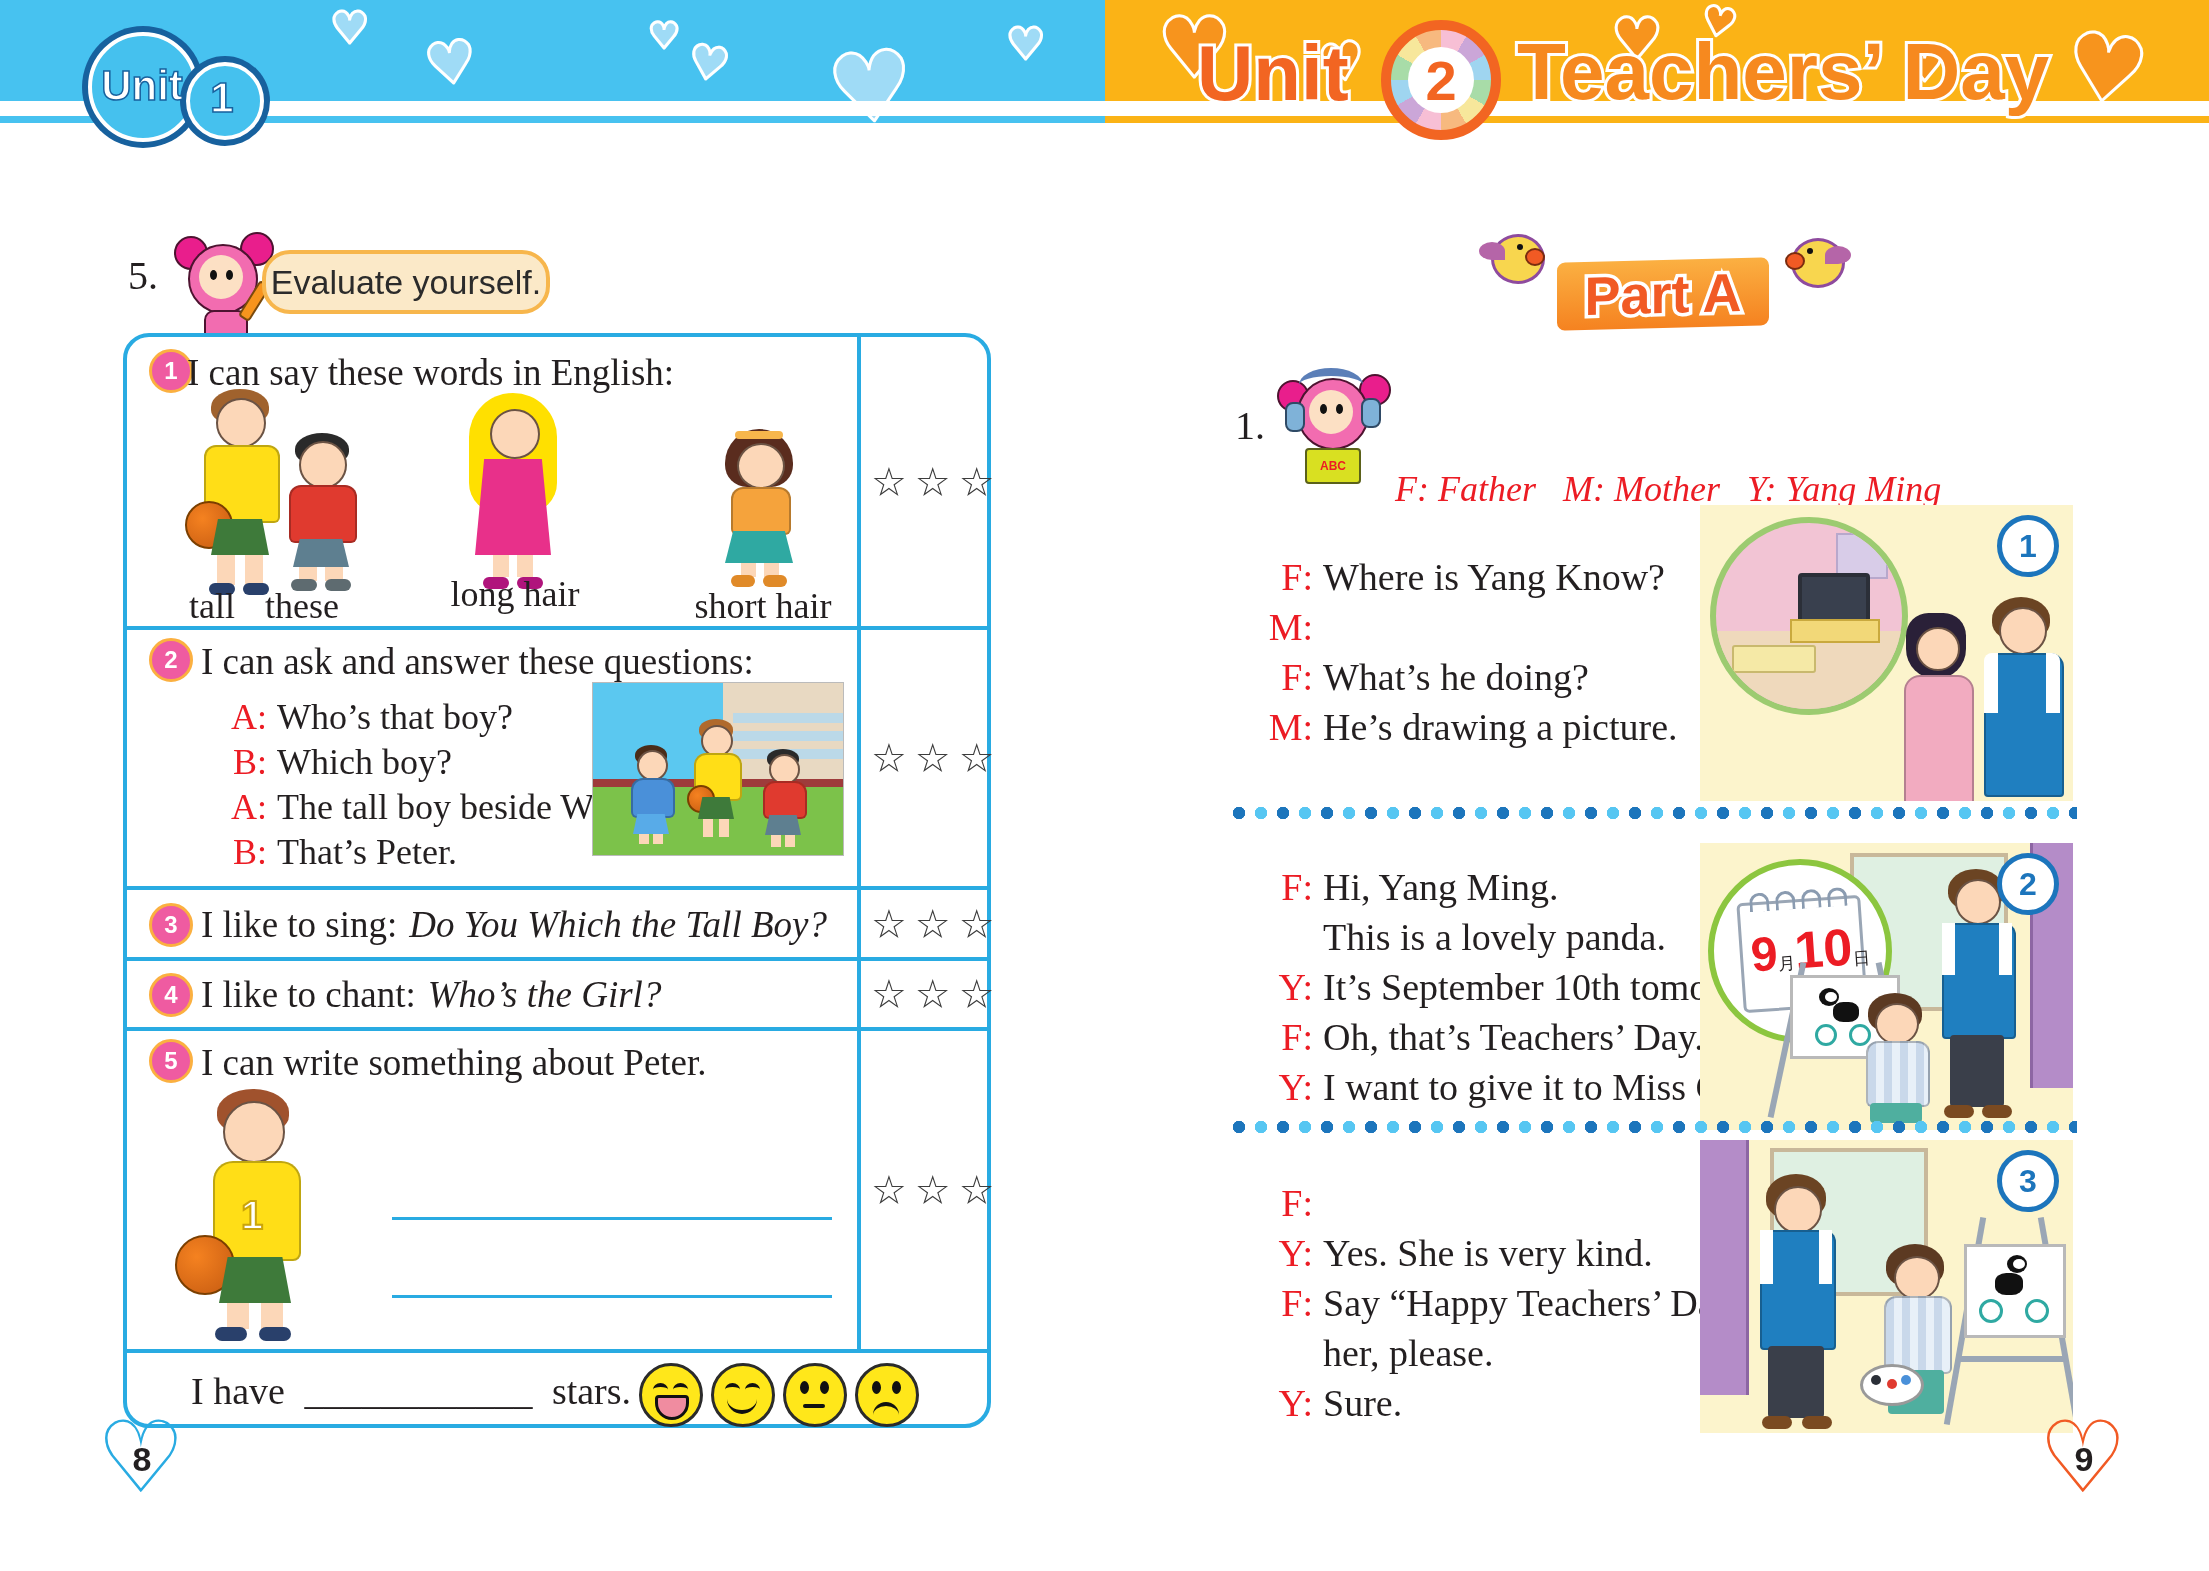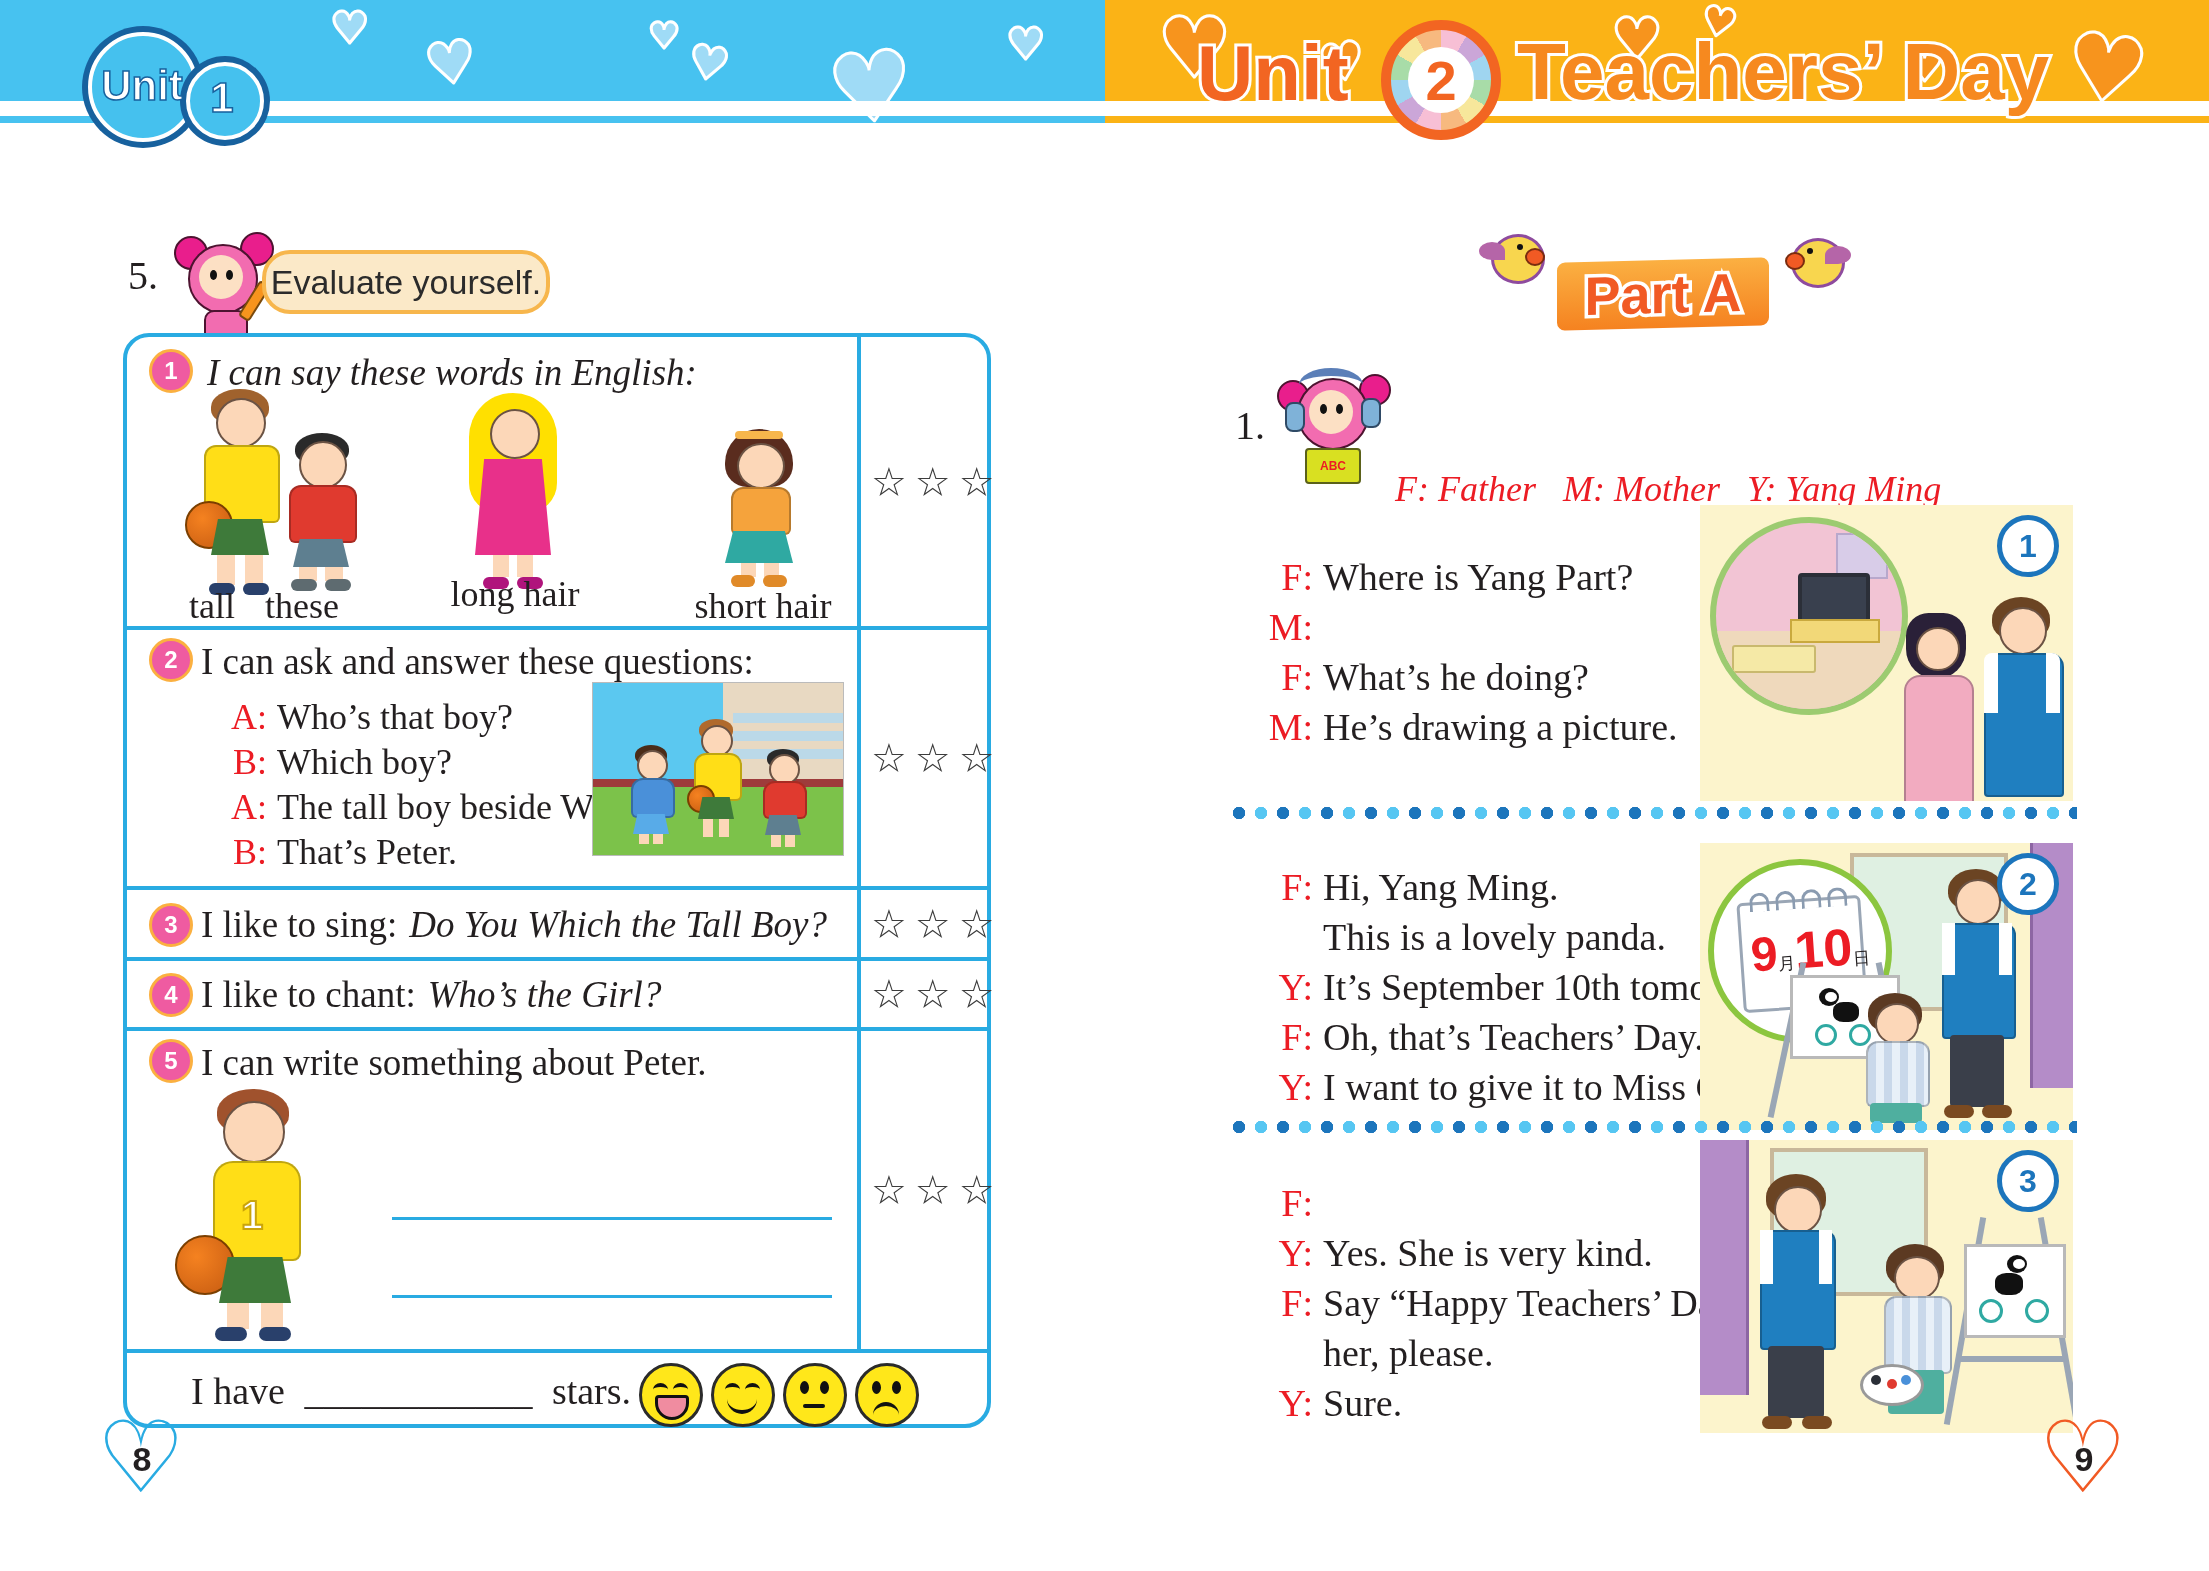--- a/index.html
+++ b/index.html
@@ -158,21 +158,21 @@
 
     <div class="abs tbl">
       <div class="hline" style="top:289px;"></div>
       <div class="hline" style="top:549px;"></div>
       <div class="hline" style="top:620px;"></div>
       <div class="hline" style="top:690px;"></div>
       <div class="hline" style="top:1012px;"></div>
       <div class="vline" style="left:730px;height:1012px;"></div>
 
       <div class="numbadge" style="left:22px;top:12px;">1</div>
-      <span class="rowtitle" style="left:80px;top:14px;font-style:italic;">I can say these words in English:</span>
+      <span class="rowtitle" style="left:60px;top:14px;">I can say these words in English:</span>
       <span class="stars" style="top:122px;">☆☆☆</span>
 
       <div class="abs" style="left:58px;top:52px;width:126px;height:200px;">
         <div class="hair" style="left:26px;top:0;width:58px;height:36px;background:#A0622D;"></div>
         <div class="face" style="left:31px;top:9px;width:46px;height:46px;"></div>
         <div class="shirt" style="left:19px;top:56px;width:72px;height:74px;background:#FFDE17;"></div>
         <div class="ball" style="left:0;top:112px;width:44px;height:44px;"></div>
         <div class="trap" style="left:26px;top:130px;width:58px;height:36px;background:#3E7A3A;"></div>
         <div class="legs2" style="left:32px;top:166px;width:46px;height:30px;background:linear-gradient(90deg,#FCD7B8 0 40%,#fff 40% 60%,#FCD7B8 60% 100%);"></div>
         <div class="shoes" style="left:24px;top:194px;width:26px;height:12px;background:#29406B;"></div>
@@ -366,21 +366,21 @@
       <div class="book" style="left:28px;top:86px;width:52px;height:32px;">
         <span>ABC</span>
       </div>
     </div>
 
     <div class="abs legend" style="left:290px;top:468px;width:520px;">F: Father   M: Mother   Y: Yang Ming</div>
 
     <div class="abs" style="left:160px;top:552px;">
       <div class="dline">
           <span class="spk">F:</span>
-          <span class="txt">Where is Yang Part?</span>
+          <span class="txt">Where is Yang Know?</span>
         </div>
       <div class="dline">
           <span class="spk">M:</span>
         </div>
       <div class="dline">
           <span class="spk">F:</span>
           <span class="txt">What’s he doing?</span>
         </div>
       <div class="dline">
           <span class="spk">M:</span>

